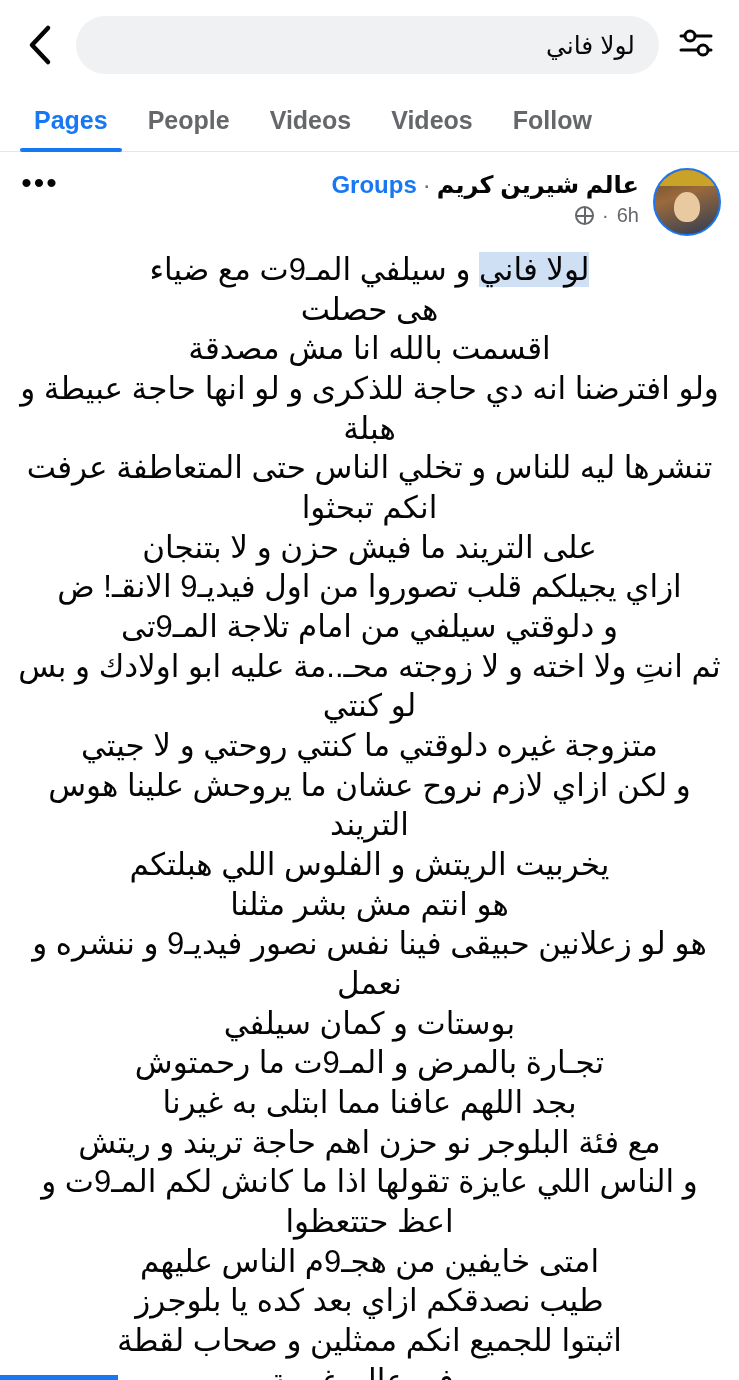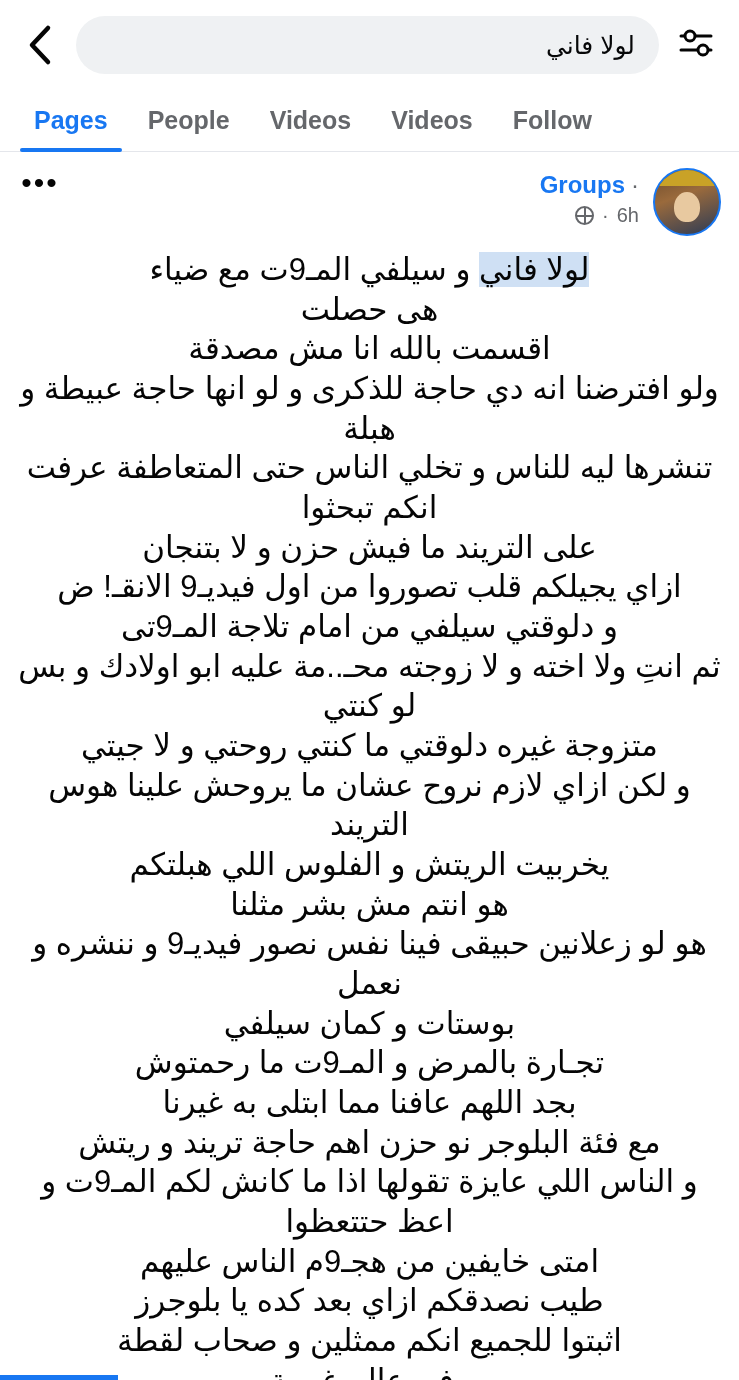--- a/index.html
+++ b/index.html
@@ -247,20 +247,21 @@
   </div>
 </div>
 
 <div class="post">
 
   <div class="post-header">
     <div class="avatar"></div>
 
     <div class="post-meta">
       <div class="name-line">
+        <span class="page-name">عالم شيرين كريم</span>
         <span class="dot">·</span>
         <span class="follow">Groups</span>
       </div>
       <div class="sub-line">
         <span>6h</span>
         <span>·</span>
         <span class="globe"></span>
       </div>
     </div>
 

